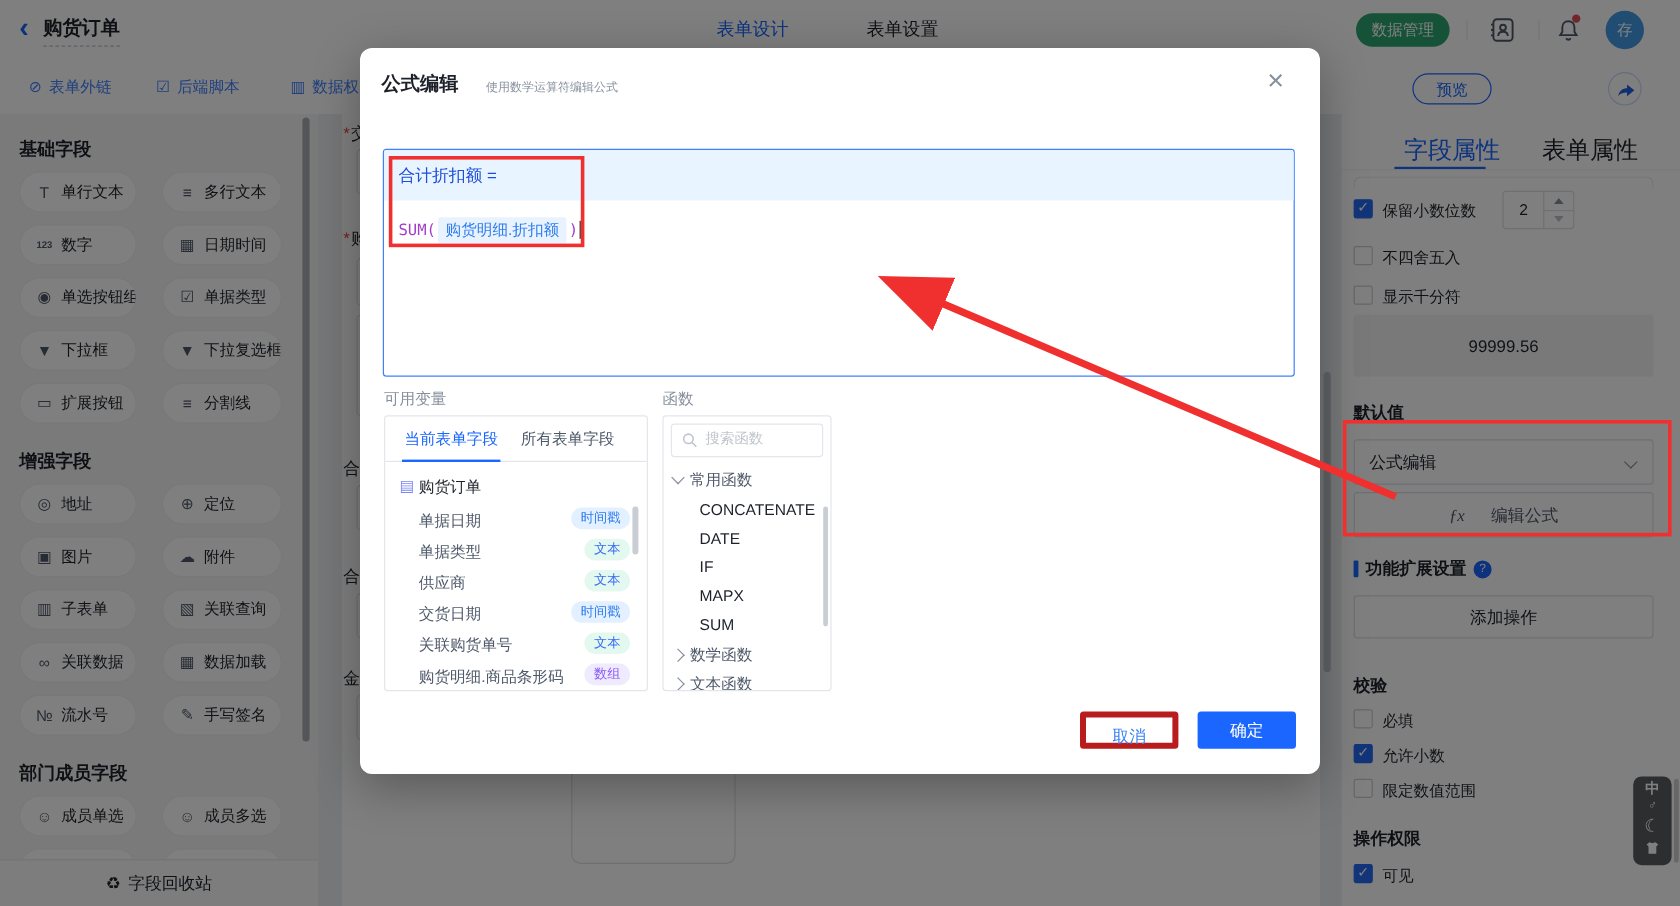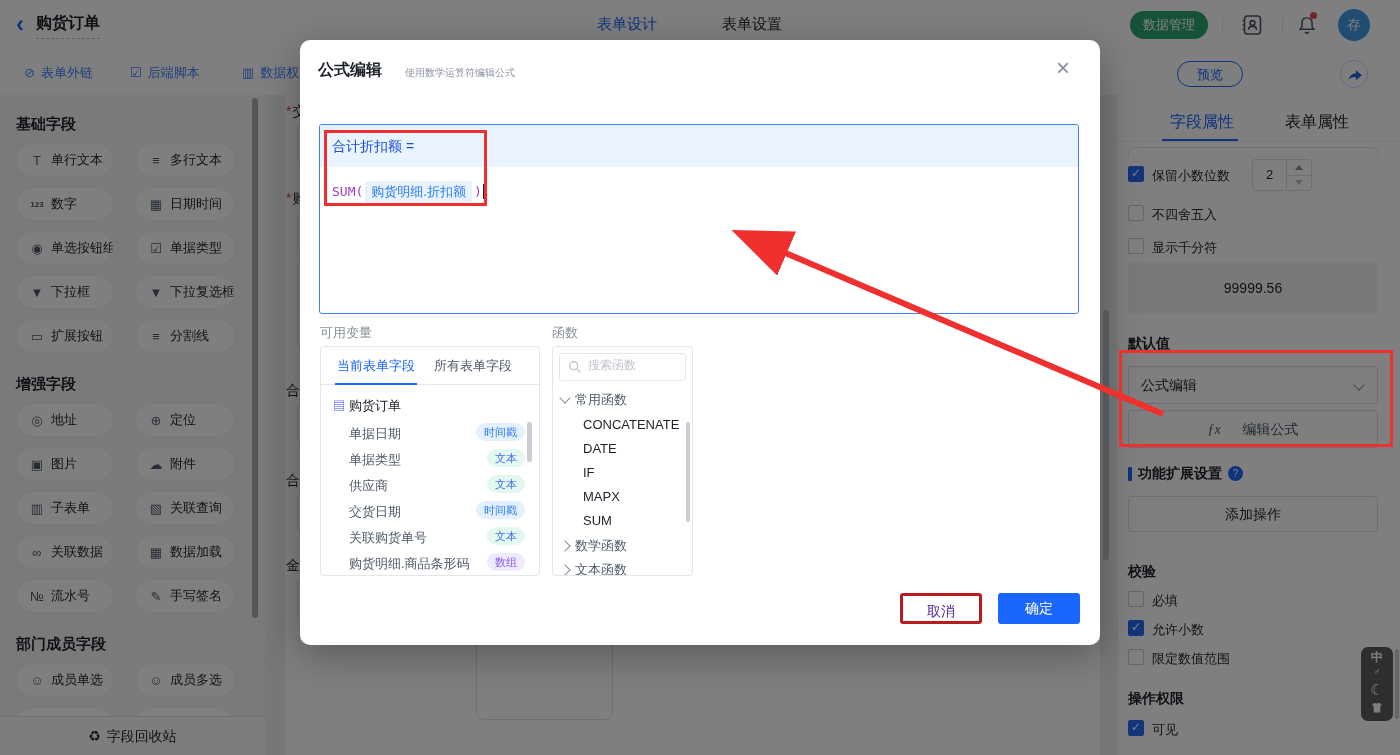--- a/index.html
+++ b/index.html
@@ -39,21 +39,21 @@
   .sidescroll{position:absolute;left:252px;top:98px;width:6px;height:520px;border-radius:3px;background:#A9ABB0;}
   
   .canvas{position:absolute;left:265px;top:95px;right:282px;bottom:0;background:#EDEEF0;}
   .card{position:absolute;left:20px;top:0;right:18px;bottom:0;background:#fff;}
   .flabel{position:absolute;font-size:14px;color:#1D2129;}
   .star{color:#F53F3F;margin-right:1px;}
   .fbox{position:absolute;background:#fff;border:1px solid #DCDFE6;border-radius:4px;box-sizing:border-box;}
   .cscroll{position:absolute;left:1103px;top:310px;width:6px;height:250px;border-radius:3px;background:#C1C4CC;}
   
   .props{position:absolute;left:1118px;top:95px;width:282px;bottom:0;background:#fff;}
-  .ptab{position:absolute;top:17px;font-size:16px;}
+  .ptab{position:absolute;top:17px;font-size:20px;}
   .ptab-line{position:absolute;left:44px;top:44px;width:76px;height:2px;background:#1A66FF;}
   .phdiv{position:absolute;left:0;top:46px;width:282px;height:1px;background:#F2F3F5;}
   .arcbox{position:absolute;left:10px;top:52px;width:250px;height:10px;border:1px solid #E5E6EB;border-bottom:none;
     border-radius:6px 6px 0 0;box-sizing:border-box;}
   .cb{position:absolute;width:16px;height:16px;border:1px solid #C9CDD4;border-radius:2px;background:#fff;box-sizing:border-box;}
   .cb.on{background:#2468F2;border-color:#2468F2;}
   .cb.on::after{content:"✓";position:absolute;left:2px;top:-1px;color:#fff;font-size:12px;}
   .plbl{position:absolute;font-size:13px;color:#1D2129;}
   .pbold{position:absolute;font-size:14px;font-weight:700;color:#1D2129;}
   .stepper{position:absolute;left:134px;top:64px;width:60px;height:32px;border:1px solid #DCDFE6;border-radius:3px;
@@ -115,21 +115,21 @@
     font-family:"Liberation Sans","DejaVu Sans",sans-serif;background:transparent;}
   .fsearch input::placeholder{color:#C0C4CC;}
   .frow{position:absolute;font-size:13px;color:#1D2129;white-space:nowrap;}
   .fgrp{color:#4E5969;}
   .fthumb{position:absolute;left:133px;top:75px;width:4px;height:100px;border-radius:2px;background:#C9CDD4;}
   .hpanel{position:absolute;left:411px;top:306px;width:369px;height:230px;border:1px solid #E5E6EB;border-radius:3px;box-sizing:border-box;}
   .hrow{position:absolute;left:14px;font-size:13px;color:#4E5969;}
   .hdot{color:#4E5969;margin-right:8px;}
   .hfn{font-family:"DejaVu Sans Mono","Liberation Mono",monospace;color:#A13FC9;}
   .mbtn{position:absolute;top:553px;width:82px;height:31px;border-radius:3px;font-size:14px;text-align:center;line-height:31px;box-sizing:border-box;}
-  .mbtn.cancel{left:600px;border:3px solid #b91c1c;color:#4c1d95;background:#fff;}
+  .mbtn.cancel{left:600px;border:5px solid #b91c1c;color:#3b82f6;background:#fff;}
   .mbtn.ok{left:698px;background:#1A66FF;color:#fff;}
   
   .annot{position:absolute;border:3px solid #F02F2F;z-index:30;box-sizing:border-box;}
   .arrowsvg{position:absolute;left:0;top:0;z-index:30;pointer-events:none;}
   svg.lic{vertical-align:middle;}
 </style>
 </head>
 <body>
 
 <div class="stage">

